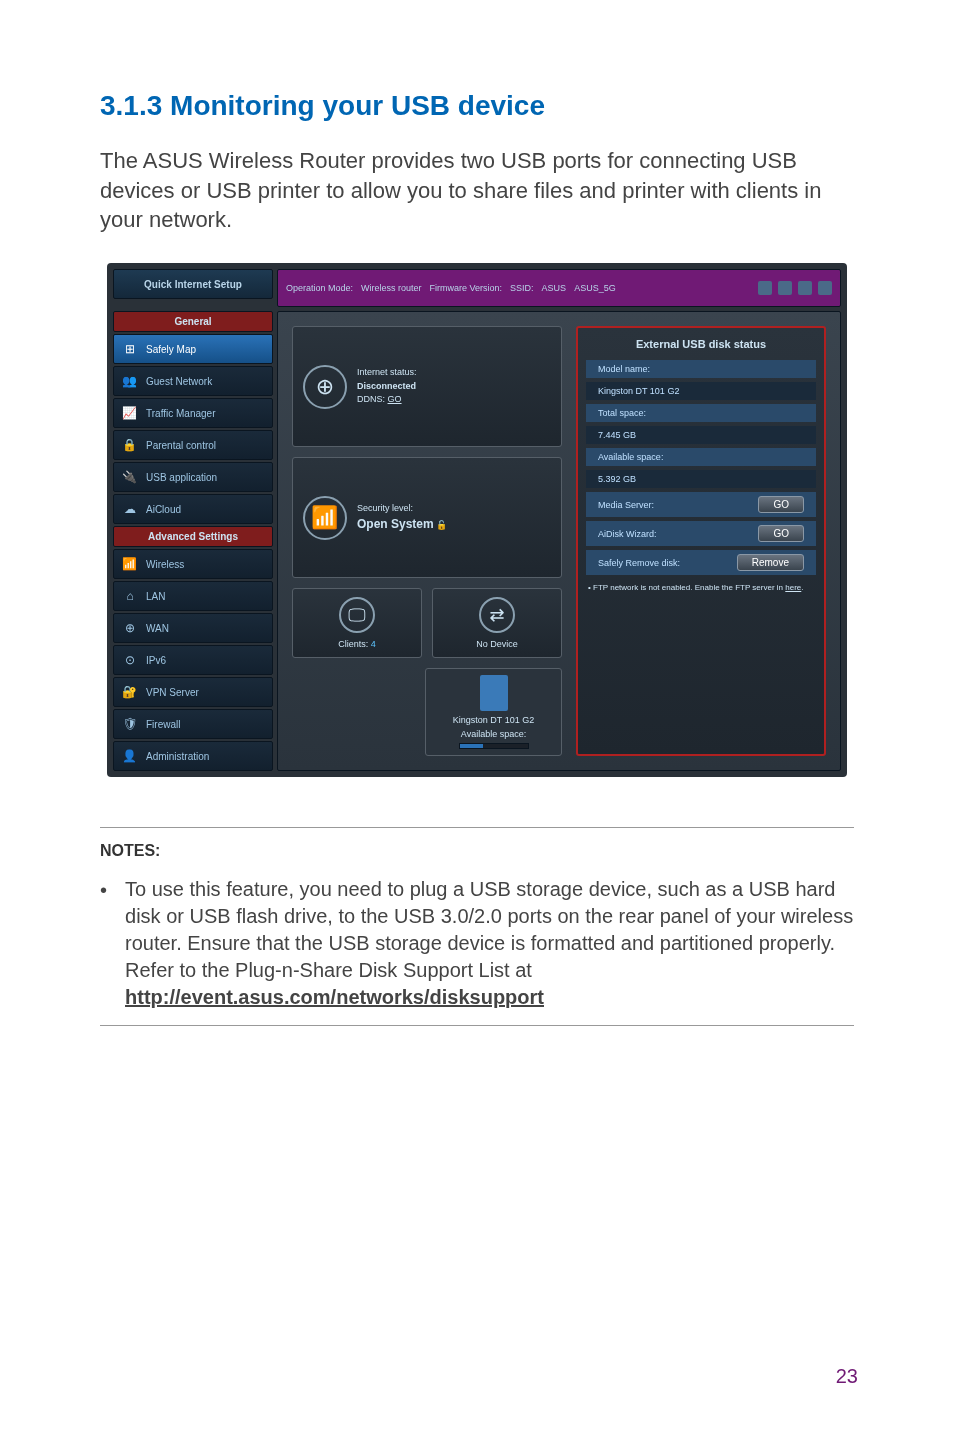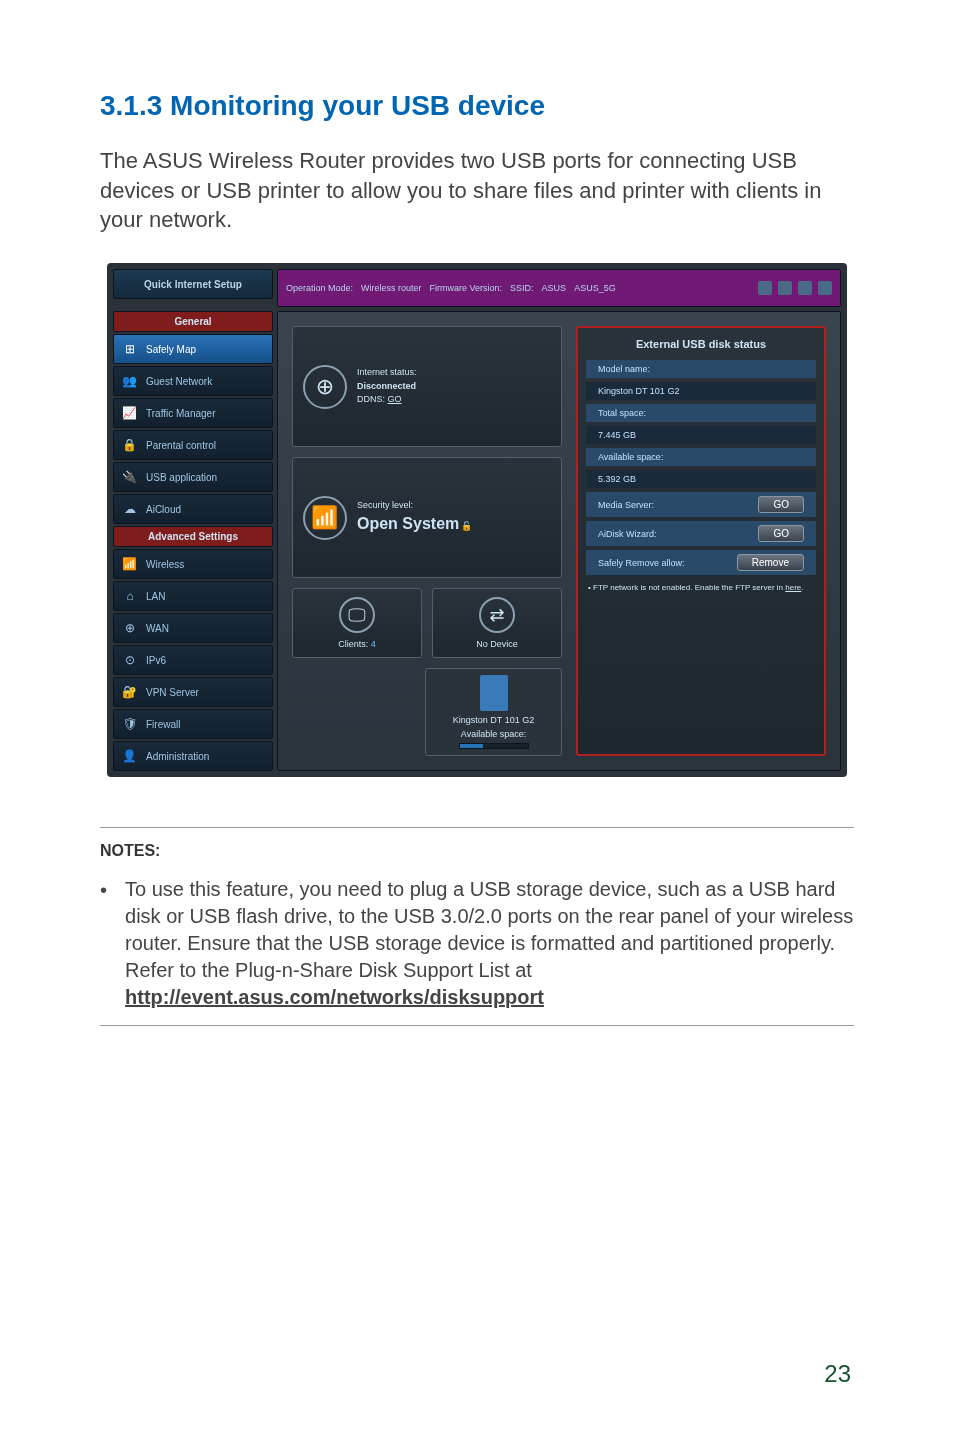--- a/index.html
+++ b/index.html
@@ -162,24 +162,24 @@
   
   .hr { border:0; border-top:1px solid #999; margin: 0 0 14px 0; }
   .notes-head { font-weight:700; font-size:16px; margin-bottom:16px; }
   .notes-list { list-style:none; padding:0; }
   .notes-list li { display:flex; gap:18px; font-size:20px; line-height:1.35; color:#444; margin-bottom:14px; }
   .notes-list li::before { content:"•"; font-size:20px; color:#444; padding-top:1px; }
   .bold-link { font-weight:700; text-decoration:underline; }
 
   .page-num {
     position:absolute;
-    right:103px;
+    right:96px;
     bottom:50px;
-    font-size:24px;
-    color:#14532d;
+    font-size:20px;
+    color:#701a75;
   }
 </style>
 </head>
 <body>
 
 <h2 class="section-heading">3.1.3 Monitoring your USB device</h2>
 
 <p class="body-text">The ASUS Wireless Router provides two USB ports for connecting USB devices or USB printer to allow you to share files and printer with clients in your network.</p>
 
 <div class="figure">
@@ -271,21 +271,21 @@
             <b>Disconnected</b><br>
             <span>DDNS:</span>
             <span class="k">GO</span>
           </div>
         </div>
 
         <div class="card">
           <div class="card-icon">📶</div>
           <div class="card-text">
             <span>Security level:</span><br>
-            <b style="font-size:16px">Open System</b> <span>🔓</span>
+            <b style="font-size:12px">Open System</b> <span>🔓</span>
           </div>
         </div>
 
         <div class="card-row">
           <div class="mini-card">
             <div class="ic-box">🖵</div>
             <div><span>Clients:</span> <span style="color:#5dc5ff">4</span></div>
           </div>
           <div class="mini-card">
             <div class="ic-box">⇄</div>
@@ -328,21 +328,21 @@
           </div>
         <div class="rp-row label">
           <span>Media Server:</span>
           <span class="rp-btn">GO</span>
         </div>
         <div class="rp-row label">
           <span>AiDisk Wizard:</span>
           <span class="rp-btn">GO</span>
         </div>
         <div class="rp-row label">
-          <span>Safely Remove allow:</span>
+          <span>Safely Remove disk:</span>
           <span class="rp-btn">Remove</span>
         </div>
         <div class="rp-note">
           <span>• FTP network is not enabled. Enable the FTP server in </span><span class="u">here</span>.
         </div>
       </div>
     </div>
   </div>
 </div>
 

